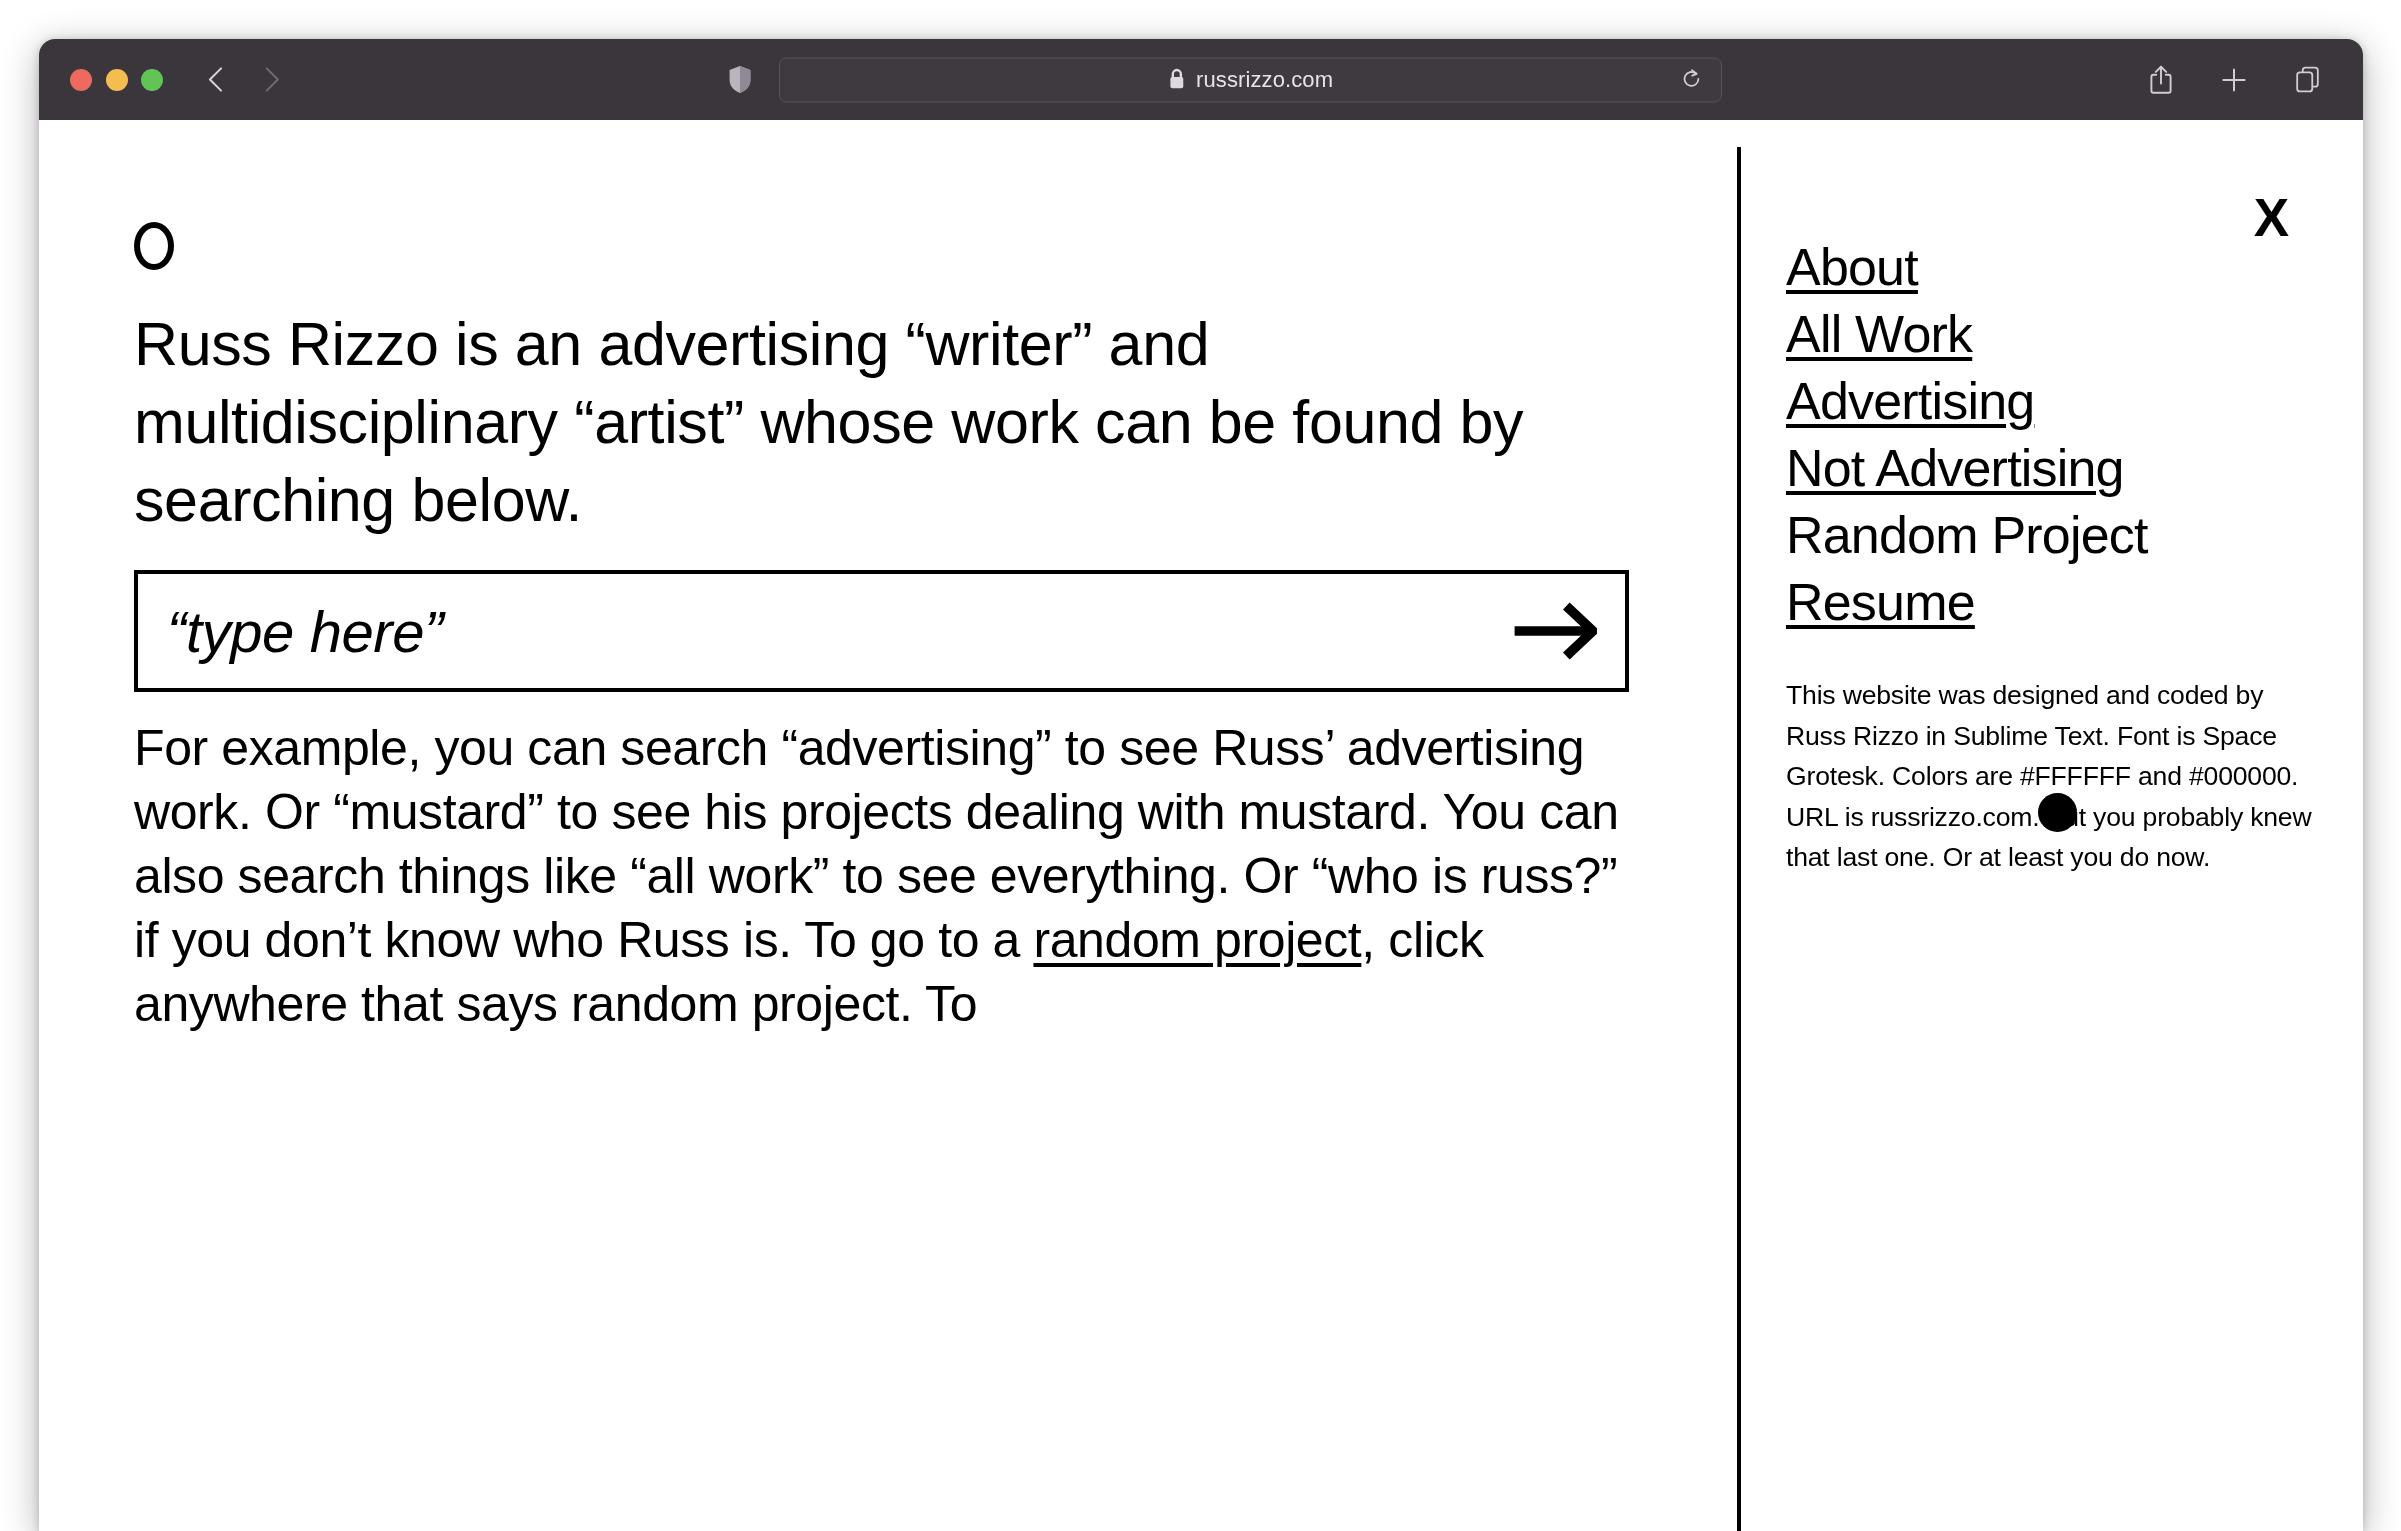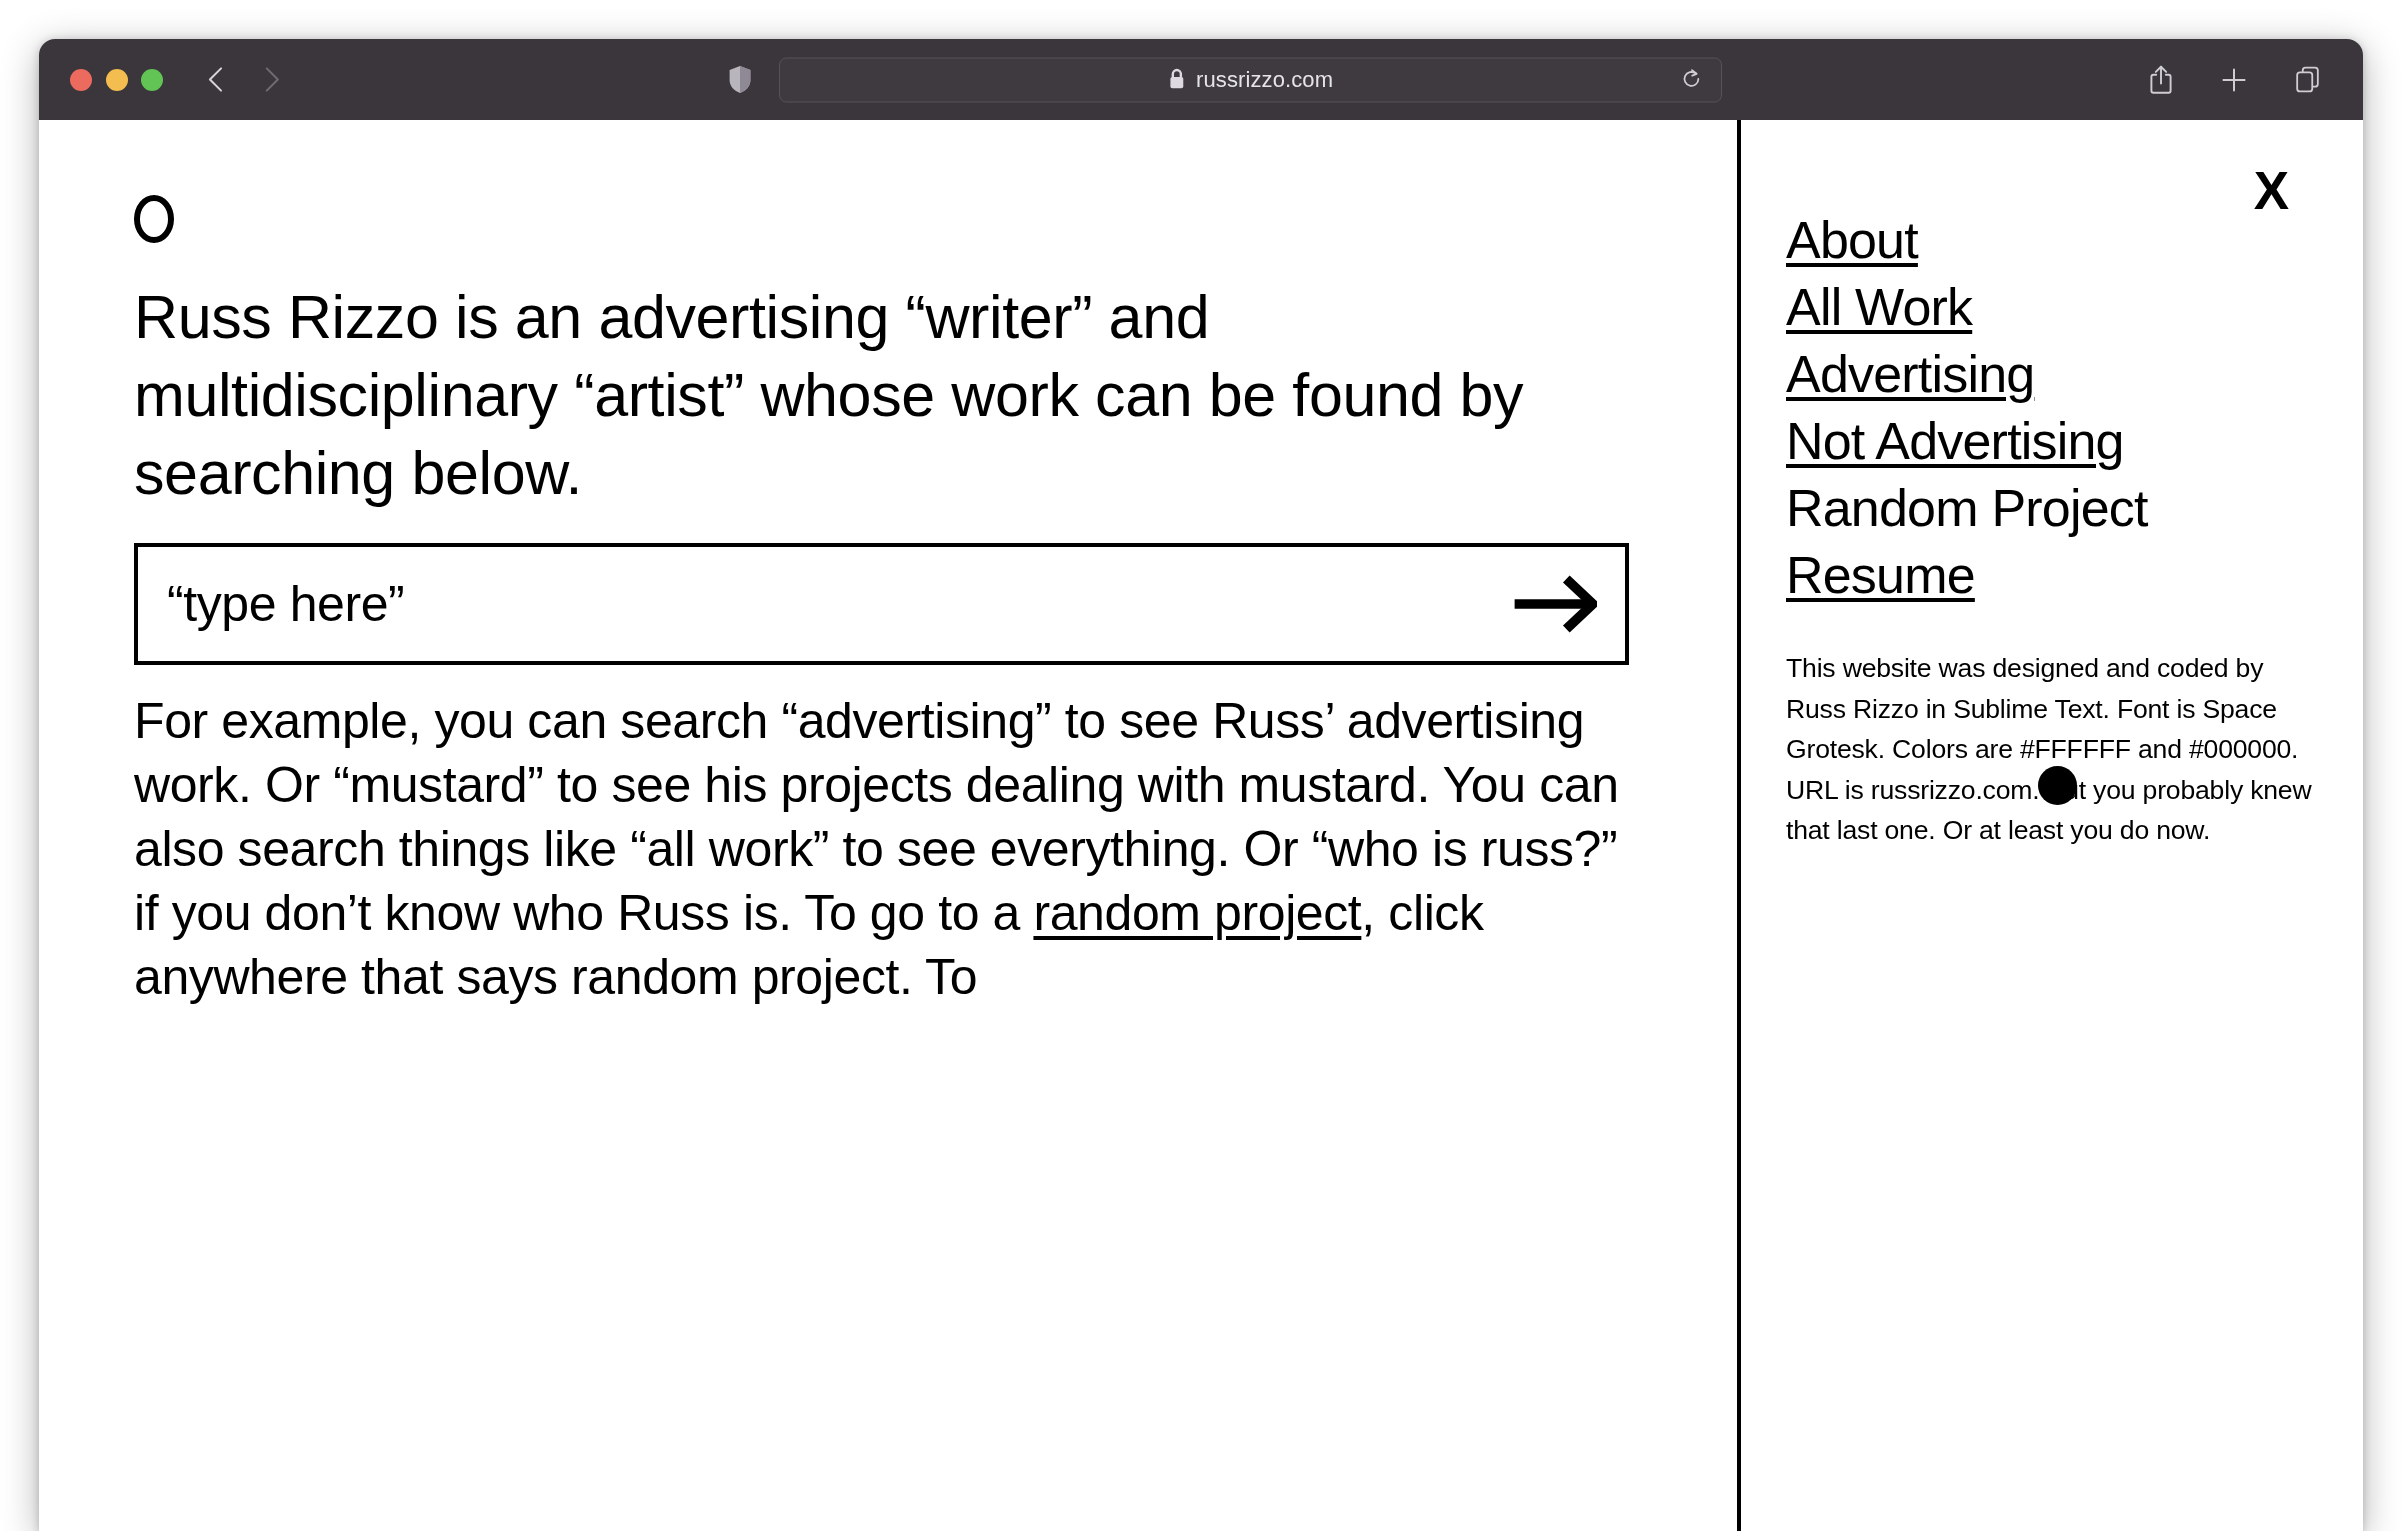--- a/index.html
+++ b/index.html
@@ -18,20 +18,21 @@
     left: 39px;
     top: 39px;
     width: 2324px;
     height: 1492px;
     background: #ffffff;
     border-radius: 16px 16px 0 0;
     box-shadow: 0 8px 37px rgba(0,0,0,0.30), 0 1.6px 8px rgba(0,0,0,0.18);
     overflow: hidden;
     display: flex;
     flex-direction: column;
+    gap: 27px;
   }
 
   
   #toolbar {
     position: relative;
     flex: 0 0 81px;
     height: 81px;
     background: #3a363b;
     display: flex;
     align-items: center;
@@ -160,24 +161,25 @@
     align-items: center;
     padding: 0 27px 0 29px;
     background: #fff;
   }
   #search-input {
     flex: 1 1 auto;
     border: none;
     outline: none;
     background: transparent;
     font-family: "Liberation Sans Narrow", "Liberation Sans", sans-serif;
-    font-size: 50px;
+    font-size: 58px;
     color: #15803d;
     letter-spacing: -0.4px;
     height: 100%;
+    font-style: italic;
   }
   #search-input::placeholder { color: #000; opacity: 1; }
   #search-submit {
     flex: 0 0 auto;
     width: 87px;
     height: 74px;
     background: transparent;
     border: none;
     display: flex;
     align-items: center;

